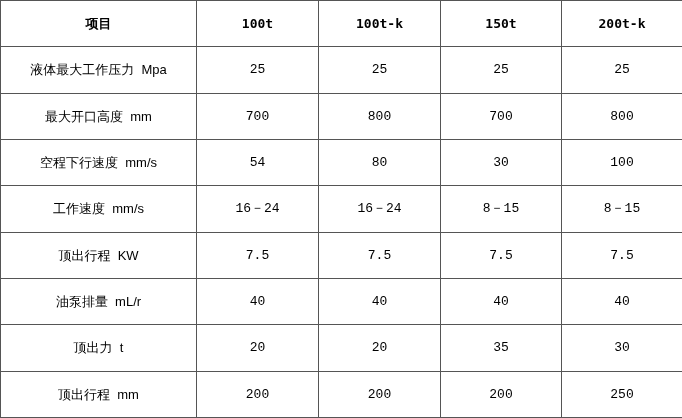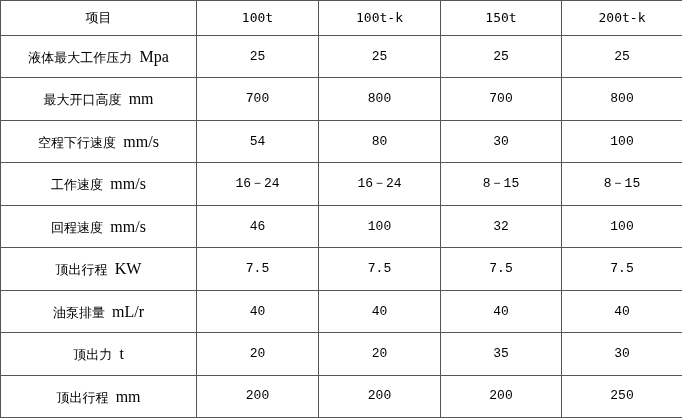--- a/index.html
+++ b/index.html
@@ -30,27 +30,27 @@
   }
   
   #spec-table {
     border: 1px solid #444444;
   }
   td.label-cell {
     font-size: 13.5px;
     white-space: nowrap;
   }
   td.label-cell .unit {
-    font-family: Liberation Serif, serif;
-    font-size: 16px;
+    font-family: Liberation Sans, sans-serif;
+    font-size: 13px;
     letter-spacing: 0;
   }
   td.head-cell {
     font-size: 14px;
-    font-weight: normal;
+    font-weight: bold;
   }
   td.head-cell.col-head {
     font-family: "DejaVu Sans Mono", monospace;
     font-size: 13px;
   }
   td.value-cell {
     font-family: Liberation Mono, monospace;
     font-size: 12.5px;
   }
   col.c0 { width: 196px; }
@@ -106,27 +106,20 @@
     </tr>
 
     <tr>
       <td class="label-cell"><span>工作速度</span>&nbsp;&nbsp;<span class="unit">mm/s</span></td>
       <td class="value-cell">16－24</td>
       <td class="value-cell">16－24</td>
       <td class="value-cell">8－15</td>
       <td class="value-cell">8－15</td>
     </tr>
 
-    <tr>
-      <td class="label-cell"><span>回程速度</span>&nbsp;&nbsp;<span class="unit">mm/s</span></td>
-      <td class="value-cell">46</td>
-      <td class="value-cell">100</td>
-      <td class="value-cell">32</td>
-      <td class="value-cell">100</td>
-    </tr>
 
     <tr>
       <td class="label-cell"><span>顶出行程</span>&nbsp;&nbsp;<span class="unit">KW</span></td>
       <td class="value-cell">7.5</td>
       <td class="value-cell">7.5</td>
       <td class="value-cell">7.5</td>
       <td class="value-cell">7.5</td>
     </tr>
 
     <tr>

